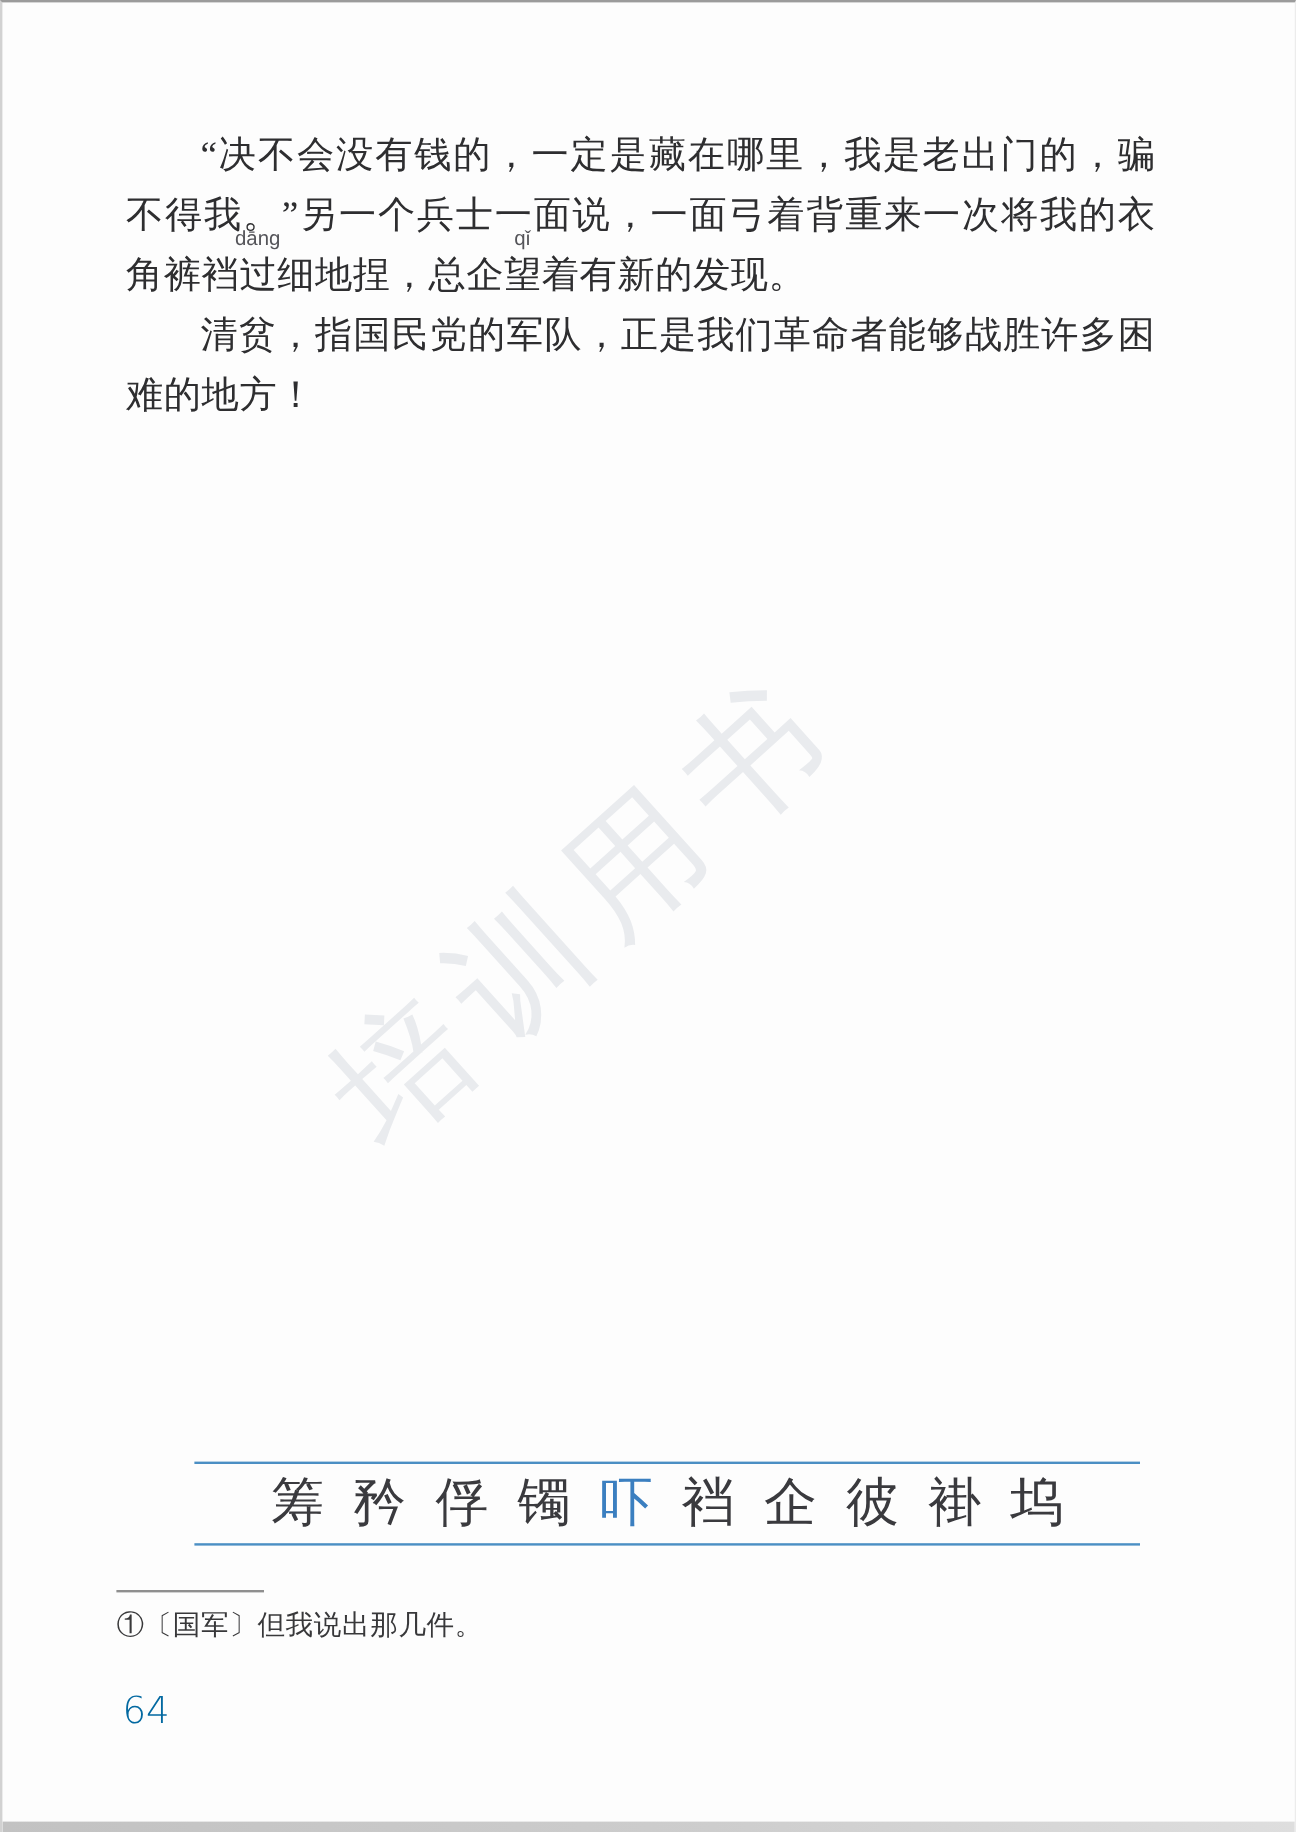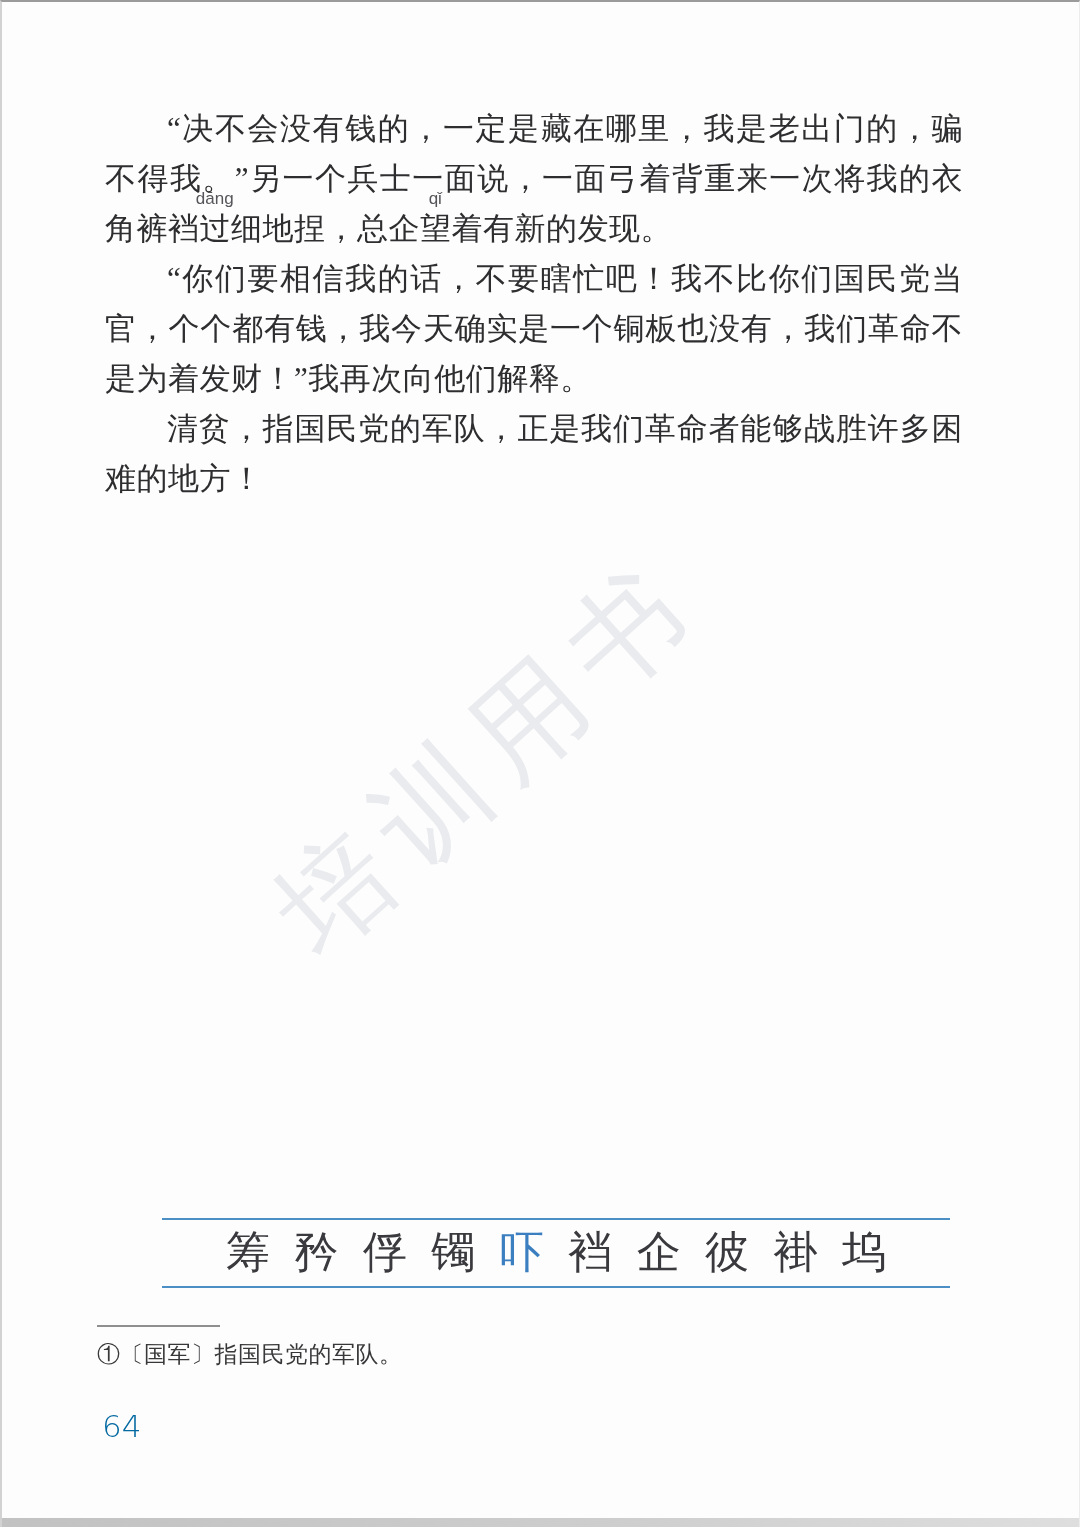--- a/index.html
+++ b/index.html
@@ -113,21 +113,20 @@
 </style>
 </head>
 <body>
 
 <div class="page">
 
   <div class="watermark">培训用书</div>
 
   <div class="content" id="paragraphs">
       <p class="para">“决不会没有钱的，一定是藏在哪里，我是老出门的，骗不得我。”另一个兵士一面说，一面弓着背重来一次将我的衣角裤<span class="rb">裆<i class="rt">dāng</i></span>过细地捏，总<span class="rb">企<i class="rt">qǐ</i></span>望着有新的发现。</p>
-      <p class="para">“你们要相信我的话，不要瞎忙吧！我不比你们国民党当官，个个都有钱，我今天确实是一个铜板也没有，我们革命不是为着发财！”我再次向他们解释。</p>
       <p class="para">清贫，指国民党的军队，正是我们革命者能够战胜许多困难的地方！</p>
     </div>
 
   <div class="nw-box">
     <div class="nw-rule"></div>
     <div class="nw-chars" id="newchars">
         <span class="nw-char">筹</span>
         <span class="nw-char">矜</span>
         <span class="nw-char">俘</span>
         <span class="nw-char">镯</span>
@@ -135,19 +134,19 @@
         <span class="nw-char">裆</span>
         <span class="nw-char">企</span>
         <span class="nw-char">彼</span>
         <span class="nw-char">褂</span>
         <span class="nw-char">坞</span>
       </div>
     <div class="nw-rule"></div>
   </div>
 
   <div class="fn-sep"></div>
-  <div class="footnote">①〔国军〕指国民党的军队。</div>
+  <div class="footnote">①〔国军〕但我说出那几件。</div>
 
   <div class="page-number">64</div>
 
   <div class="bottom-bar"></div>
 
 </div>
 
 </body></html>

